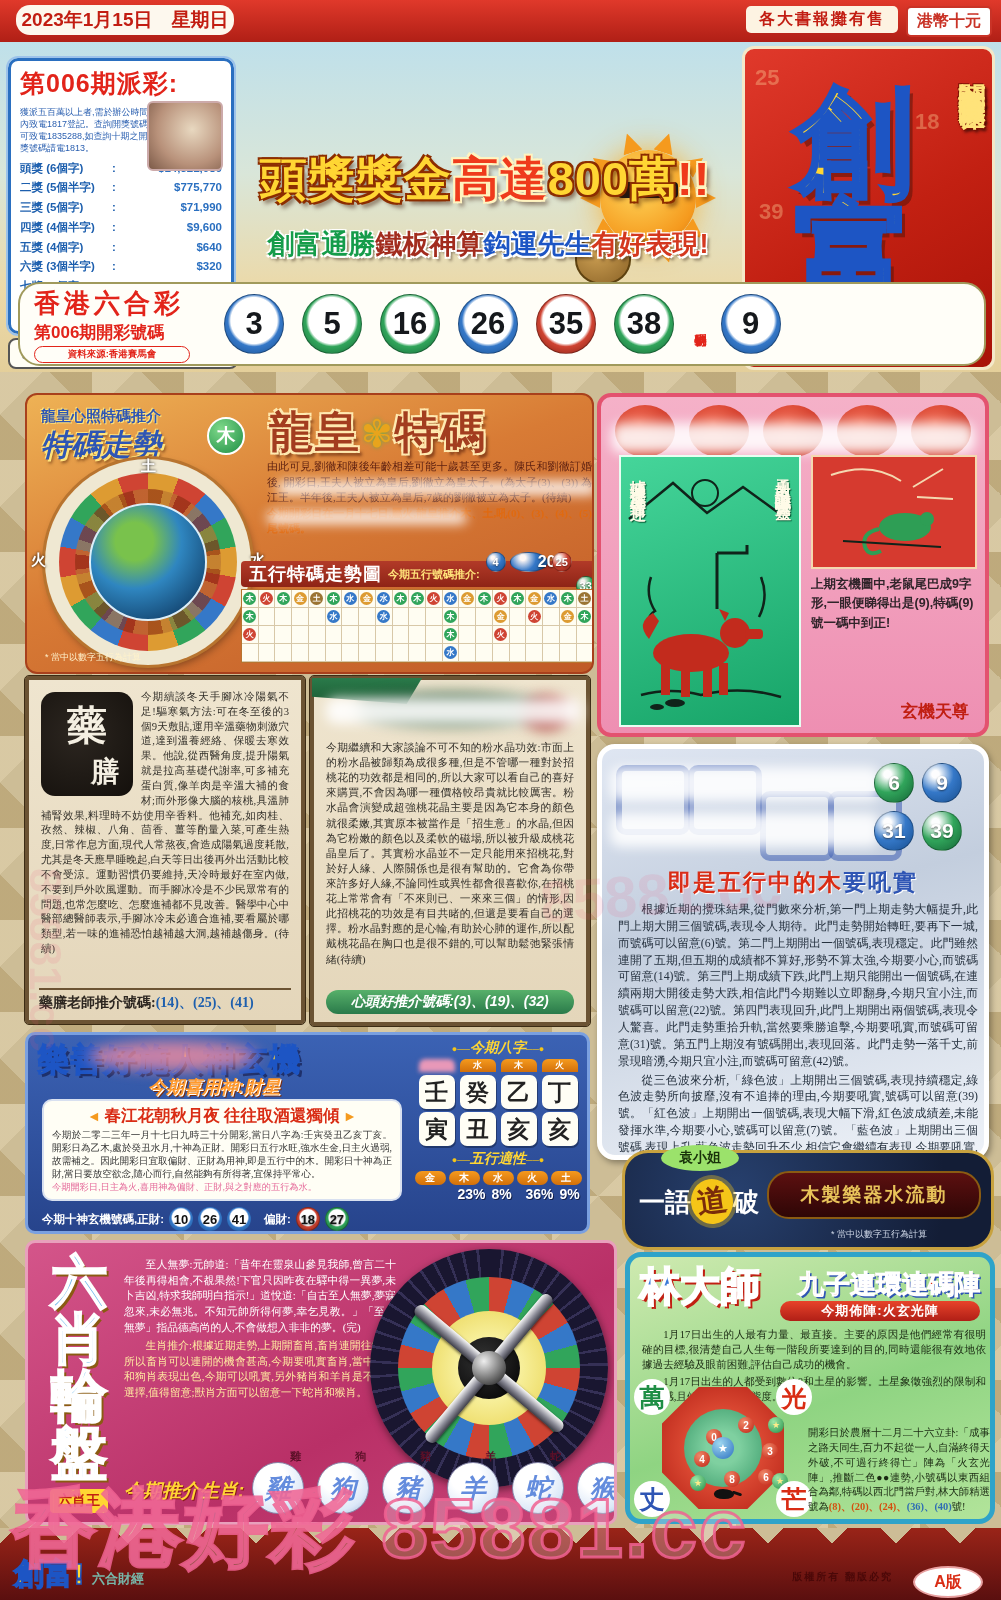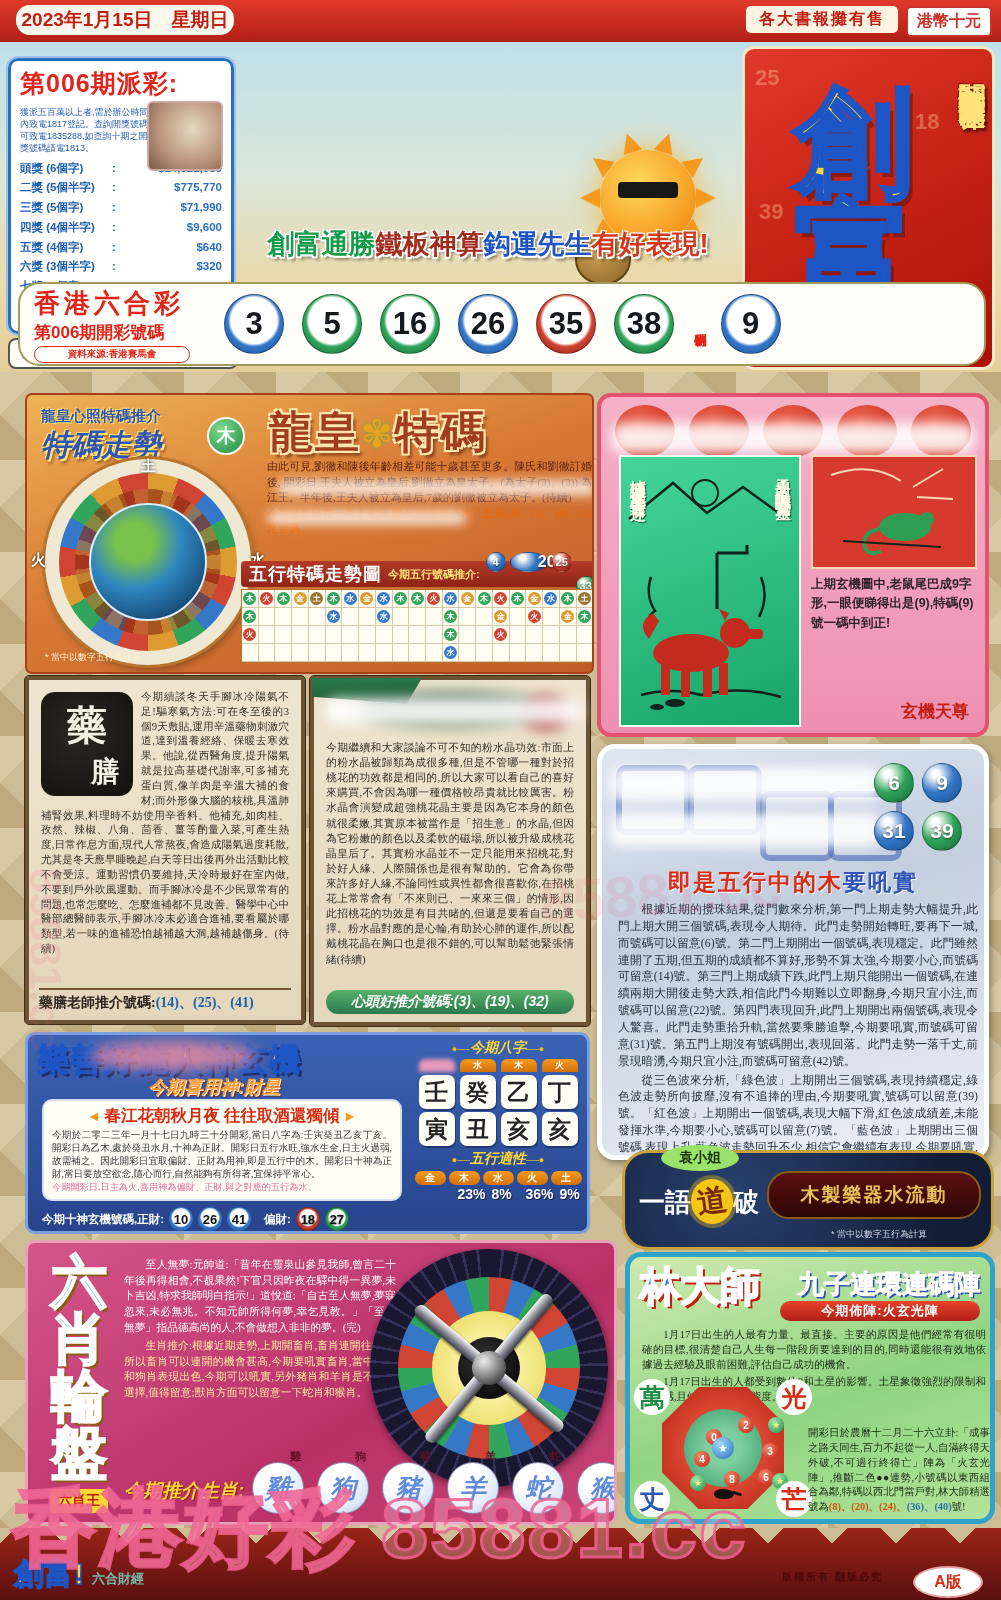--- a/index.html
+++ b/index.html
@@ -63,21 +63,21 @@
   .results{left:18px;top:282px;width:968px;height:84px;background:#fffef8;border:2px solid #a09a5c;border-radius:22px;display:flex;align-items:center;padding:0 14px;box-sizing:border-box;gap:12px;z-index:5;}
   .res-left{width:178px;}
   .res-t1{font-size:26px;font-weight:900;color:#e2241a;letter-spacing:4px;}
   .res-t2{font-size:17px;font-weight:900;color:#e2241a;}
   .res-src{margin-top:2px;border:1.5px solid #e2241a;border-radius:10px;font-size:9.5px;color:#e2241a;text-align:center;padding:1px 2px;width:150px;font-weight:bold;}
   .res-balls{display:flex;gap:18px;align-items:center;}
   .res-balls .ball{width:60px;height:60px;font-size:31px;}
   .sp-label{font-size:12px;font-weight:900;color:#e2241a;line-height:1.05;margin:0 2px 0 8px;letter-spacing:0;}
 
   
-  .panelA{left:25px;top:393px;width:565px;height:277px;background:linear-gradient(160deg,#eeb255 0%,#d87b35 45%,#c05a28 100%);border:2px solid #a8401c;border-radius:7px;overflow:hidden;}
+  .panelA{left:25px;top:393px;width:565px;height:277px;background:linear-gradient(160deg,#eeb255 0%,#d87b35 45%,#c05a28 100%);border:2px solid #a8401c;border-radius:12px;overflow:hidden;}
   .pa-small{position:absolute;left:14px;top:12px;font-size:15px;font-weight:900;color:#2e55b4;text-shadow:1px 1px 0 #ffe37a,-1px -1px 0 #ffe37a;}
   .pa-big{position:absolute;left:14px;top:30px;font-size:30px;font-weight:900;font-style:italic;color:#2e55b4;text-shadow:2px 2px 0 #ffe37a,-1px -1px 0 #ffe37a,3px 4px 3px rgba(60,20,0,.5);}
   .pa-wood{position:absolute;left:180px;top:22px;width:34px;height:34px;border-radius:50%;background:radial-gradient(circle at 35% 30%,#7fd98a,#1e8e45);color:#fff;display:flex;align-items:center;justify-content:center;font-weight:900;font-size:19px;border:2px solid #fff;}
   .pa-wheel{position:absolute;left:18px;top:64px;width:206px;height:206px;border-radius:50%;background:#efe8d2;box-shadow:0 0 0 3px #b8742f, 2px 4px 8px rgba(0,0,0,.4);}
   .pa-ring{position:absolute;inset:14px;border-radius:50%;background:repeating-conic-gradient(#dd9b32 0 20deg,#cf4433 20deg 40deg,#3578c8 40deg 60deg,#31a55b 60deg 80deg);}
   .pa-ring2{position:absolute;inset:30px;border-radius:50%;background:repeating-conic-gradient(#8c2d10 0 12deg,#b8742f 12deg 24deg);opacity:.65;}
   .pa-earth{position:absolute;inset:44px;border-radius:50%;background:radial-gradient(circle at 38% 32%,#79c24c 0 18%,#2f86c0 45%,#0a2f55 95%);border:2px solid #dceef8;}
   .pa-el{position:absolute;font-size:15px;font-weight:900;color:#fff;text-shadow:0 0 3px #000;}
   .pa-title{position:absolute;left:242px;top:8px;width:340px;font-size:44px;font-weight:900;letter-spacing:2px;color:#a33d1f;text-shadow:-2px -2px 0 #ffe9b0,2px -2px 0 #ffe9b0,-2px 2px 0 #ffe9b0,2px 2px 0 #ffe9b0,4px 5px 3px rgba(60,10,0,.5);white-space:nowrap;}
   .pa-flower{color:#e8a41c;text-shadow:0 0 4px #7a4;font-size:38px;}
@@ -201,21 +201,21 @@
   .pi-p3{position:absolute;left:178px;bottom:4px;width:182px;font-size:10.4px;line-height:1.42;color:#1a2a12;text-align:justify;font-family:"Liberation Serif","DejaVu Serif",serif;}
 
   
   .footer{left:0;top:1528px;width:1001px;height:72px;background:linear-gradient(#9a2418,#5a0f0f);}
   .footer:before{content:"";position:absolute;left:0;top:0;width:100%;height:22px;
     background-image:linear-gradient(135deg,#cdbd96 25%,transparent 25%),linear-gradient(225deg,#cdbd96 25%,transparent 25%);
     background-size:64px 44px;background-position:0 -11px;}
   .ft-logo{position:absolute;left:14px;top:26px;font-size:30px;font-weight:900;color:#ffd633;-webkit-text-stroke:1.5px #1d55c4;}
   .ft-logo-sub{position:absolute;left:92px;top:42px;font-size:13px;font-weight:900;color:#7ae0d0;opacity:.8;}
   .ft-pub{position:absolute;left:240px;top:42px;width:560px;font-size:8.2px;color:#f4d8b8;line-height:1.3;}
-  .ft-rights{position:absolute;right:118px;top:42px;font-size:10px;font-weight:bold;color:#4a0808;letter-spacing:2px;}
+  .ft-rights{position:absolute;right:108px;top:42px;font-size:10px;font-weight:bold;color:#4a0808;letter-spacing:2px;}
   .ft-ed{position:absolute;right:18px;top:38px;width:66px;height:28px;background:#fff;border-radius:50%;display:flex;align-items:center;justify-content:center;color:#d92c14;font-weight:900;font-size:16px;border:2px solid #e8a0a0;}
   .watermark{position:absolute;left:12px;top:1472px;width:990px;font-size:84px;font-weight:900;letter-spacing:2px;color:rgba(255,235,240,.28);-webkit-text-stroke:3px rgba(240,98,146,.85);z-index:40;white-space:nowrap;}
   .wm-faint{position:absolute;font-weight:900;color:rgba(240,80,120,.12);z-index:30;}
 </style>
 </head>
 <body>
 
 <div id="page">
 
   <div class="abs topbar"></div>
@@ -284,20 +284,21 @@
           <span class="pc">:</span>
           <span class="pv">-</span>
         </div>
       </div>
   </div>
   <div class="abs nextdraw">
     <span>第007期六合彩 開彩日:</span>
     <b>1月17日 星期二</b>
   </div>
 
+  <div class="abs h1line" id="headline1"><span class="h-gold">頭獎獎金</span><span class="h-red">高達</span><span class="h-gold">800萬</span><span class="h-red">!!</span></div>
   <div class="abs h2line" id="headline2"><span style="color: rgb(21, 156, 74);">創富通勝</span><span style="color: rgb(162, 44, 30);">鐵板神算</span><span style="color: rgb(29, 85, 196);">鈎運先生</span><span style="color: rgb(212, 56, 31);">有好表現!</span></div>
 
   <div class="abs masthead">
     <span class="mh-num" style="left:10px;top:16px;">25</span>
     <span class="mh-num" style="left:14px;top:150px;">39</span>
     <span class="mh-num" style="left:170px;top:60px;">18</span>
     <span class="mh-num" style="left:168px;top:230px;">48</span>
     <div class="mh-char" style="top:34px;">創</div>
     <div class="mh-char" style="top:148px;">富</div>
     <div class="mh-badge">

